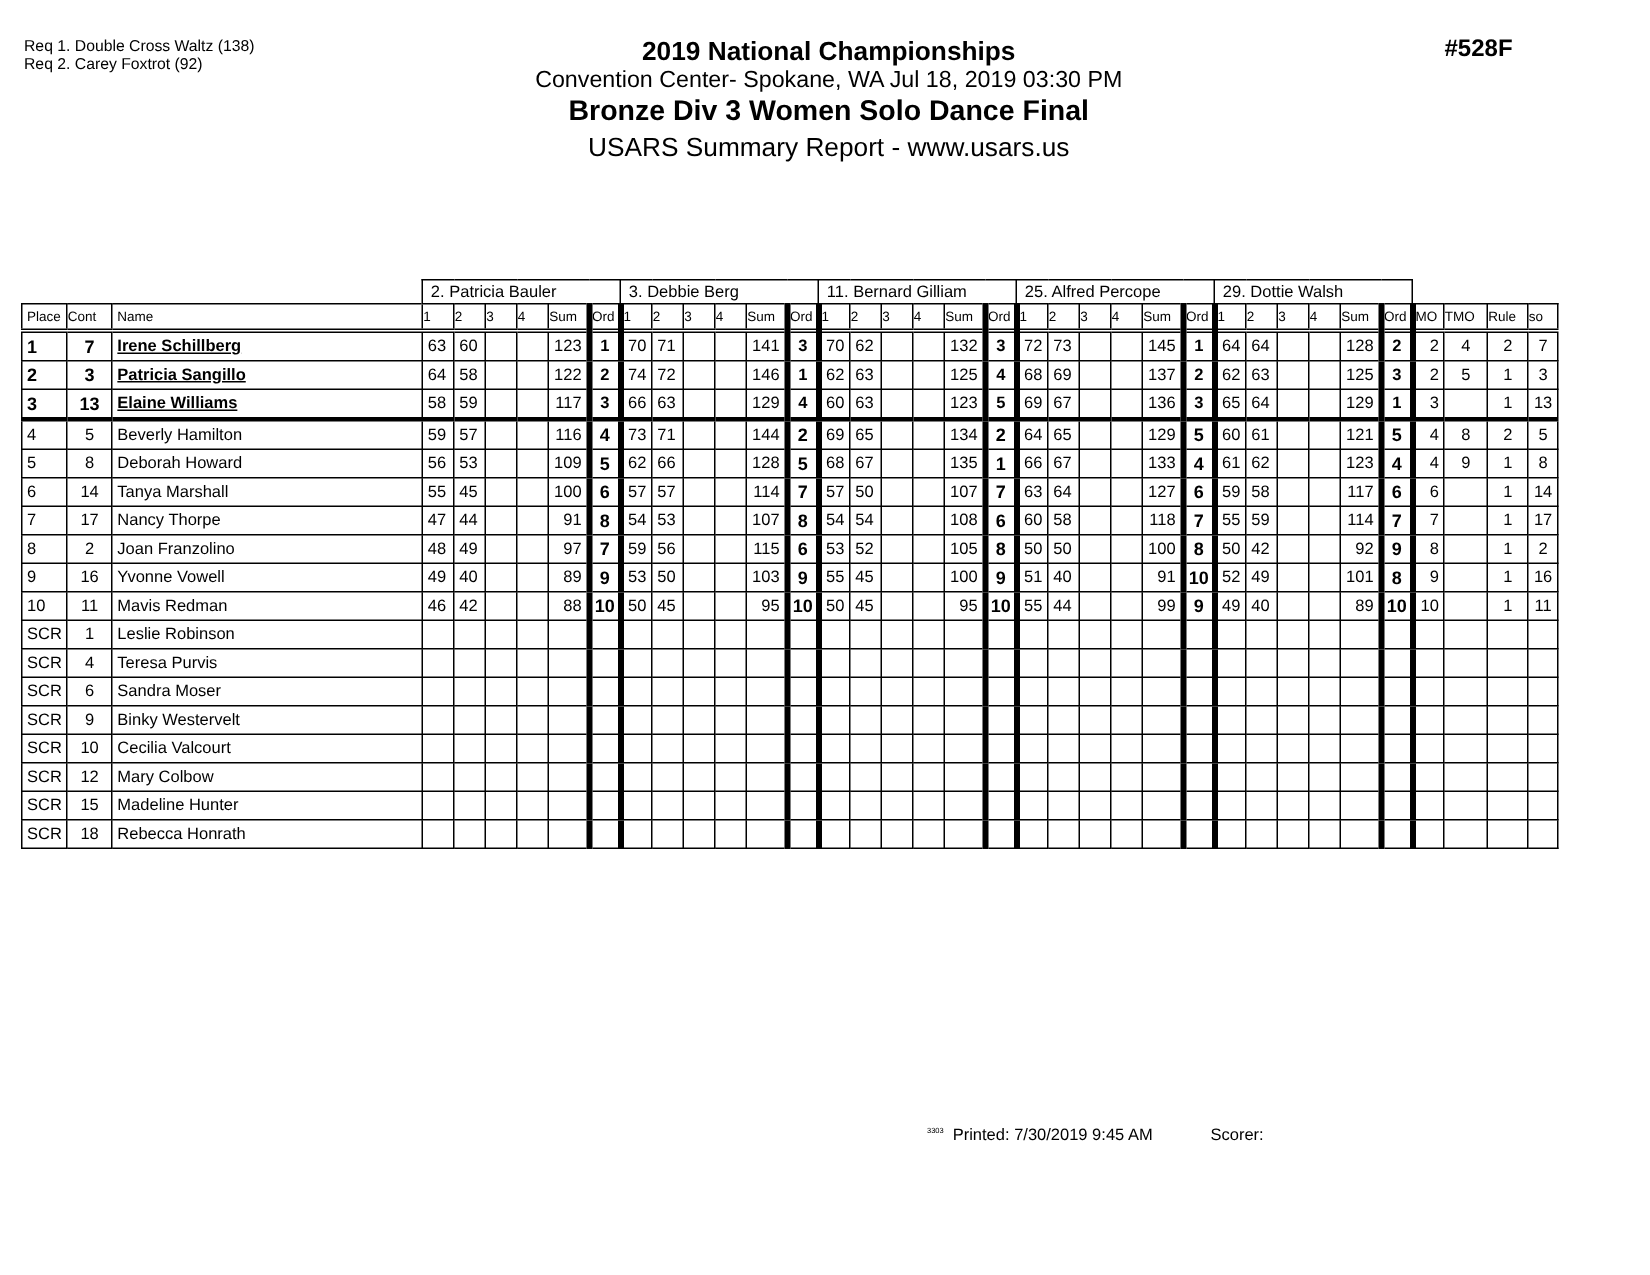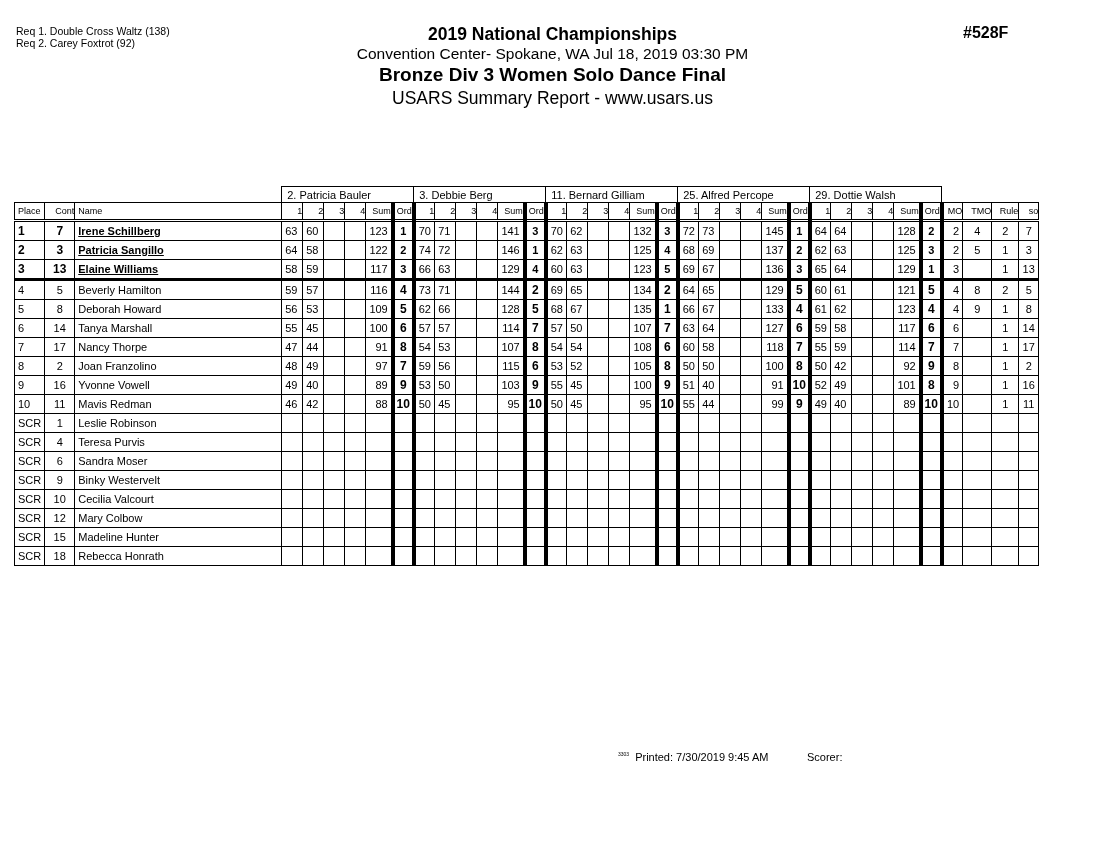--- a/index.html
+++ b/index.html
@@ -10,21 +10,21 @@
   .titles .t1 { font-size: 17.5px; font-weight: bold; line-height: 21px; }
   .titles .t2 { font-size: 15.5px; line-height: 17px; }
   .titles .t3 { font-size: 19px; font-weight: bold; line-height: 25px; }
   .titles .t4 { font-size: 17.5px; line-height: 22px; }
 
   table.grid { position: absolute; left: 14px; top: 142px; border-collapse: collapse; font-size: 11px; table-layout: fixed; margin-top: 44px; }
   table.grid td { border: 1px solid #000; height: 18px; padding: 0 3px; white-space: nowrap; overflow: hidden; }
   table.grid tr.jrow td { height: 15px; border-bottom: none; }
   table.grid tr.jrow td.blank { border: none; }
   table.grid tr.hrow td { height: 16px; font-size: 9px; border-bottom: 3px double #000; }
-  table.grid tr.hrow td.c { text-align: right; padding: 0; }
+  table.grid tr.hrow td.c { text-align: left; padding: 0; }
   table.grid td.r { text-align: right; }
   table.grid td.c { text-align: center; }
   table.grid td.ord { border-left: 4px solid #000; font-weight: bold; font-size: 12px; text-align: center; padding: 0; }
   table.grid td.jstart { border-left: 4px solid #000; }
   table.grid td.judge { font-size: 11px; padding-left: 5px; border-left: 1px solid #000; border-right: 1px solid #000; border-top: 1px solid #000; }
   table.grid tr.top td.bold { font-weight: bold; text-decoration: underline; }
   table.grid tr.top td { font-size: 11px; }
   table.grid tr.top td.pc { font-size: 12px; font-weight: bold; }
   table.grid tr.divider td { border-bottom: 3px solid #000; }
   .footer { position: absolute; top: 751px; font-size: 11px; }

